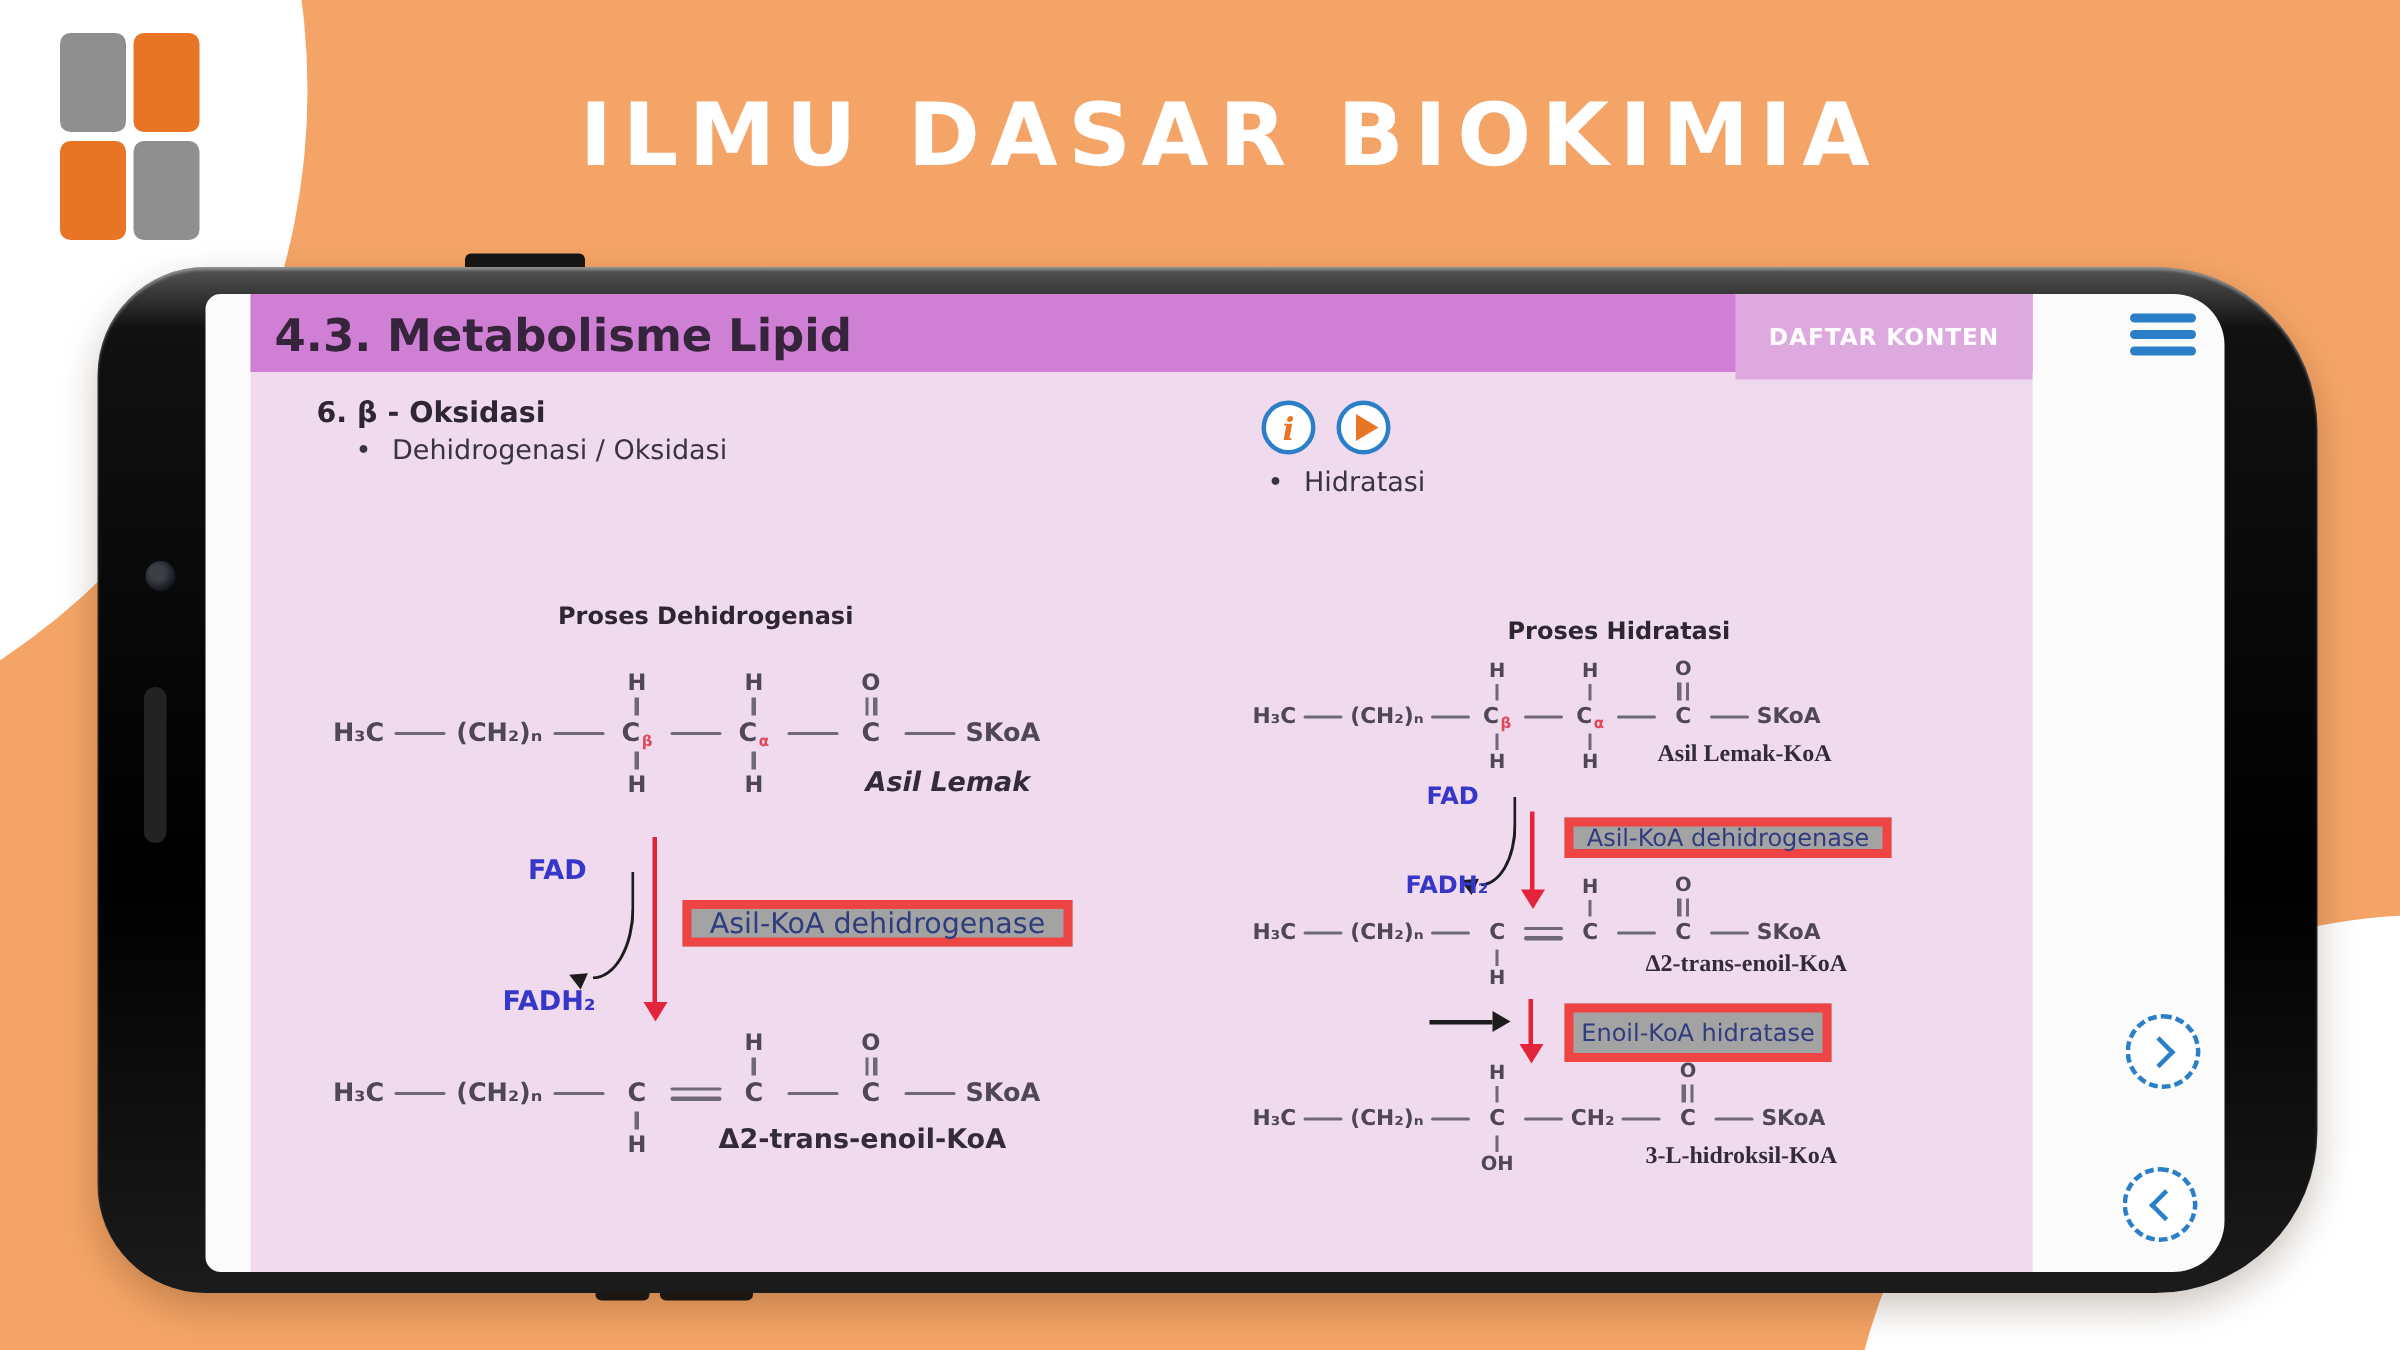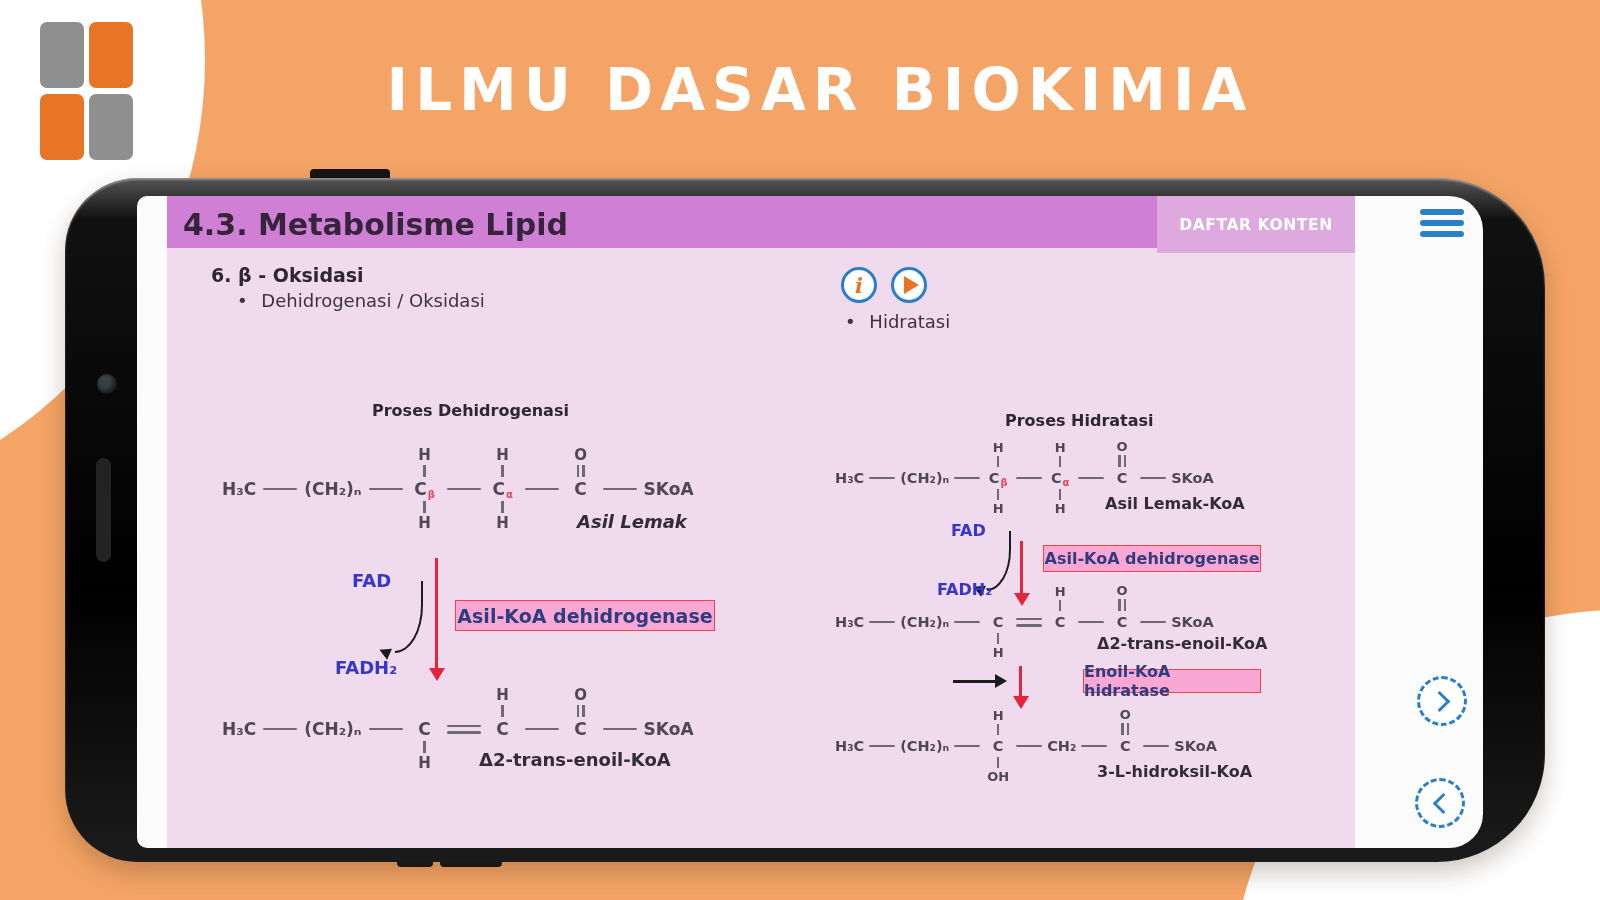--- a/index.html
+++ b/index.html
@@ -47,24 +47,24 @@
     display:flex; align-items:center; justify-content:center; cursor:pointer; }
 
   .slide-body { position:absolute; left:0; top:57px; width:1188px; height:595px; color:#3A3340; }
   .abs { position:absolute; }
 
   .h1 { font-size:19px; font-weight:700; color:#2E2630; }
   .txt { font-size:18px; }
   .para { font-size:18px; line-height:1.28; text-align:justify; }
   .dg-title { font-size:16px; font-weight:700; color:#2E2630; }
   .chem-label { font-size:18px; font-weight:700; color:#332B3A; }
-  .chem-label.sm { font-size:16px; }
+  .chem-label.sm { font-size:16px;font-family:Liberation Serif, serif; }
   .fadtxt { font-size:18px; font-weight:700; color:#3636C8; }
   .fadtxt.sm { font-size:16px; }
-  .enzyme { background:#f9a8d4; border:1px solid #ef4444; color:#2F3C7E; font-weight:700;
+  .enzyme { background:#a3a3a3; border:6px solid #ef4444; color:#2F3C7E; font-weight:400;
     display:flex; align-items:center; justify-content:center; }
 
   
   .chem { position:absolute; display:flex; align-items:center; }
   .atom { font-weight:600; color:#4F4757; font-size:17px; white-space:pre; }
   .vatom { font-weight:600; color:#4F4757; font-size:15px; }
   .hbond { width:34px; height:2.6px; background:#6F6878; margin:0 7px; border-radius:2px; flex:none; }
   .hbond.dbl { height:9px; background:none; display:flex; flex-direction:column; justify-content:space-between; }
   .hbond.dbl .bar { height:2.6px; background:#6F6878; border-radius:2px; }
   .vgroup { display:flex; flex-direction:column; align-items:center; width:30px; flex:none; }
@@ -383,21 +383,21 @@
             </div>
             <div class="hbond"></div>
             <span class="atom">SKoA</span>
           </div>
         <div class="abs chem-label sm" style="left:930px; top:381px;">Δ2-trans-enoil-KoA</div>
 
         <div class="hline" style="left:786px; top:427px; width:42px;"></div>
         <div class="hhead" style="left:828px; top:421px;"></div>
         <div class="red-arrow" style="left:852px; top:413px; height:32px;"></div>
         <div class="red-head" style="left:845.5px; top:443px;"></div>
-        <div class="abs enzyme" style="left:916px; top:416px; width:178px; height:24px; font-size:16px;">Enoil-KoA hidratase</div>
+        <div class="abs enzyme" style="left:876px; top:416px; width:178px; height:39px; font-size:16px;">Enoil-KoA hidratase</div>
 
         <div class="chem small" style="left:668px; top:455px;">
             <span class="atom">H₃C</span>
             <div class="hbond"></div>
             <span class="atom">(CH₂)ₙ</span>
             <div class="hbond"></div>
             <div class="vgroup">
               <div class="vtop">
                 <span class="vatom">H</span>
                 <div class="vbond"></div>

